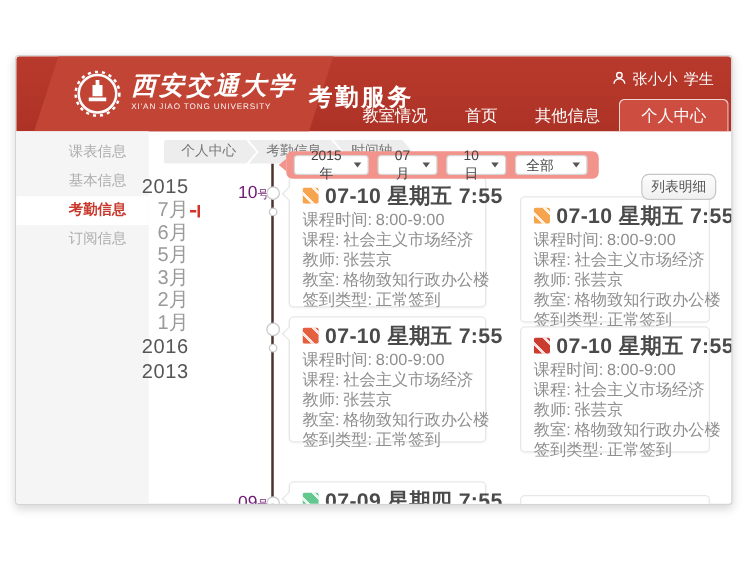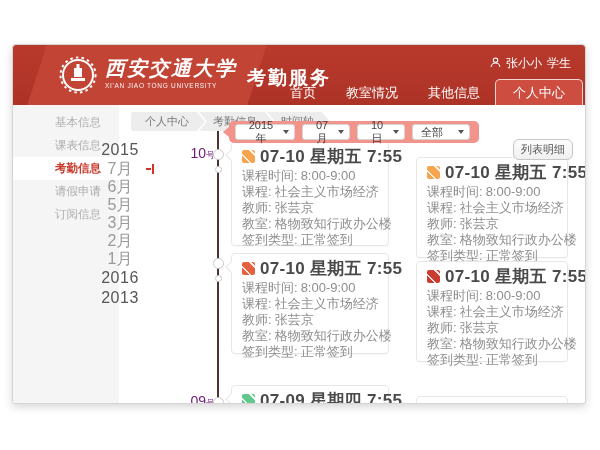--- a/index.html
+++ b/index.html
@@ -37,21 +37,21 @@
 
   
   .crumbs { position:absolute; left:118px; top:67px; display:flex; }
   .crumb { background:#ededed; color:#777; font-size:11px; height:19px; line-height:19px;
            padding:0 16px 0 14px; margin-left:-6px;
            clip-path:polygon(0 0, calc(100% - 8px) 0, 100% 50%, calc(100% - 8px) 100%, 0 100%, 8px 50%); }
   .crumb:first-child { margin-left:0; border-radius:2px 0 0 2px;
            clip-path:polygon(0 0, calc(100% - 8px) 0, 100% 50%, calc(100% - 8px) 100%, 0 100%); }
 
   
-  .t-labels { position:absolute; left:82px; top:95px; width:50px; text-align:center; }
+  .t-labels { position:absolute; left:88px; top:95px; width:50px; text-align:right; }
   .t-year { font-size:16px; color:#565656; height:20px; line-height:20px; letter-spacing:.5px; }
   .t-month { font-size:16px; color:#9a9a9a; height:18px; line-height:18px; position:relative; }
   .month-cursor { position:absolute; right:-9px; top:4px; width:8px; height:10px; }
   .month-cursor::before { content:""; position:absolute; left:0; top:4px; width:5px; height:2px; background:#d2342a; }
   .month-cursor::after  { content:""; position:absolute; right:0; top:0; width:2px; height:10px; background:#d2342a; }
   .t-line { position:absolute; left:204px; top:86px; width:2px; height:274px; background:#4b342c; }
   .node { position:absolute; background:#fff; border:1px solid #c9c9c9; border-radius:50%; }
   .node.big { width:11px; height:11px; left:200px; }
   .node.small { width:7px; height:7px; left:202px; }
   .daymark { position:absolute; width:42px; text-align:right; font-size:14px; color:#701a75; }
@@ -120,33 +120,32 @@
         <span>
           <svg width="11" height="11" viewBox="0 0 11 11">
             <circle cx="5.5" cy="3.2" r="2.2" fill="none" stroke="#fff" stroke-width="1.1"></circle>
             <path d="M1.2 10 a4.3 4 0 0 1 8.6 0" fill="none" stroke="#fff" stroke-width="1.1"></path>
           </svg>
         </span>
         <span>张小小</span>
         <span>学生</span>
       </div>
       <div class="nav">
+        <div class="nav-item">教室情况</div>
         <div class="nav-item">首页</div>
-        <div class="nav-item">教室情况</div>
         <div class="nav-item">其他信息</div>
         <div class="nav-item active">个人中心</div>
       </div>
     </div>
 
     <div class="sidebar">
       <div class="side-list">
+        <div class="side-item">课表信息</div>
         <div class="side-item">基本信息</div>
-        <div class="side-item">课表信息</div>
         <div class="side-item active">考勤信息</div>
-        <div class="side-item">请假申请</div>
         <div class="side-item">订阅信息</div>
       </div>
     </div>
 
     <div class="crumbs">
       <div class="crumb">个人中心</div>
       <div class="crumb">考勤信息</div>
       <div class="crumb">时间轴</div>
     </div>
 

